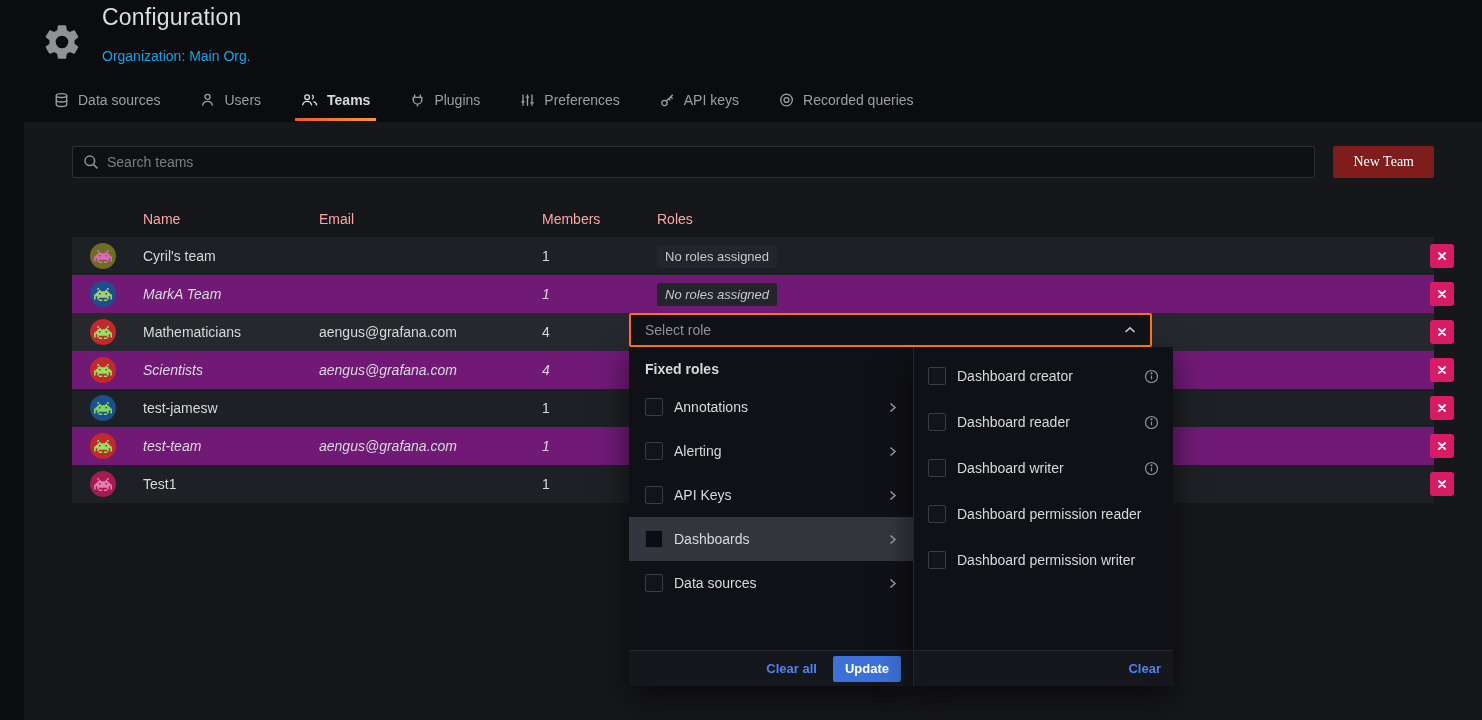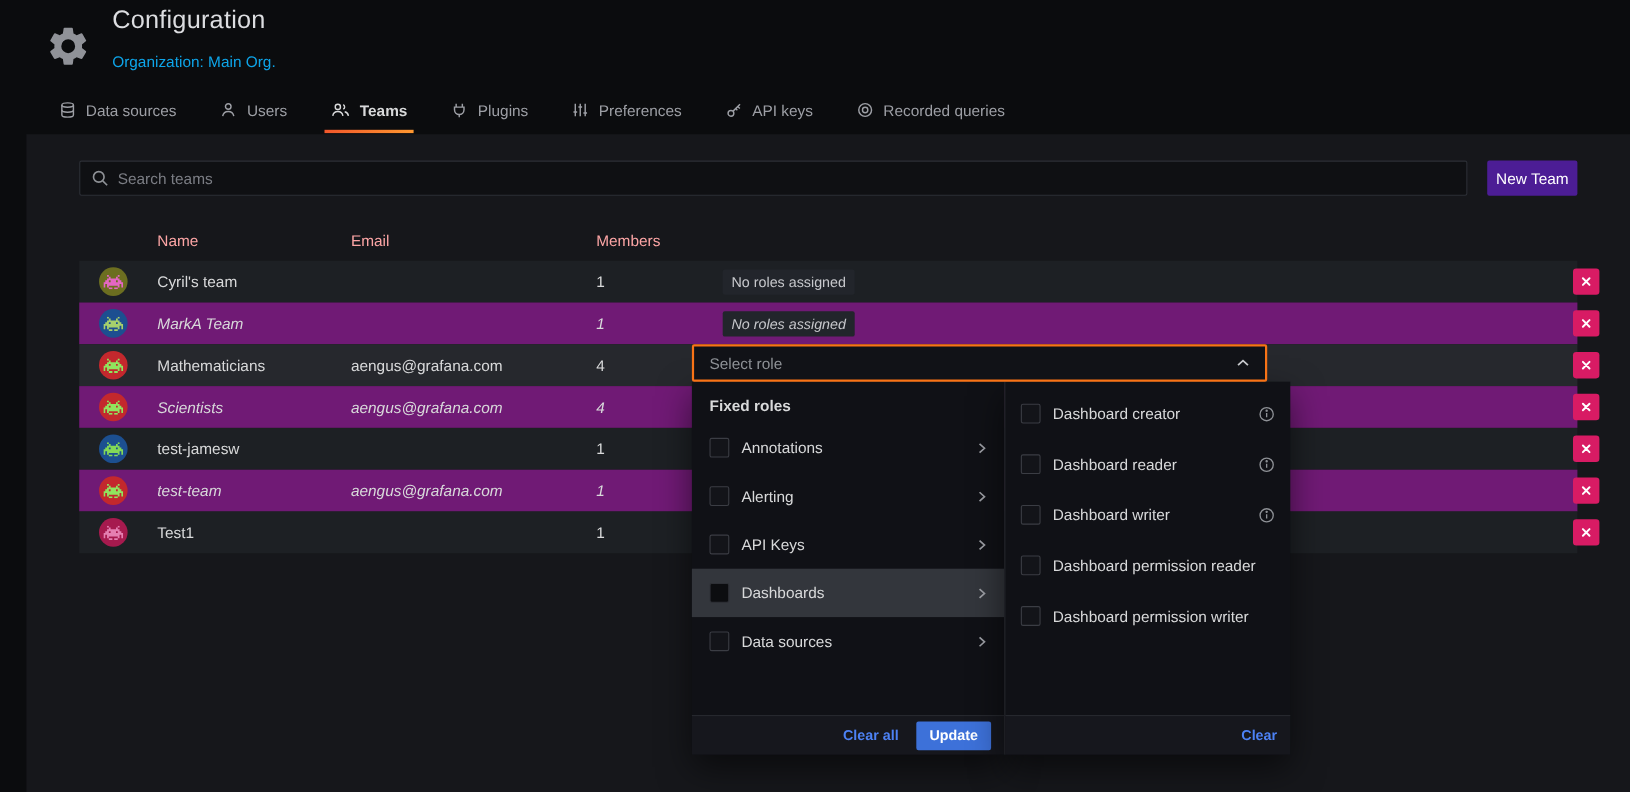--- a/index.html
+++ b/index.html
@@ -41,23 +41,23 @@
   .search-box {
     flex:1; height:32px; display:flex; align-items:center; gap:8px;
     background:#0f1013; border:1px solid #2c2f36; border-radius:2px; padding:0 10px;
   }
   .search-box input {
     flex:1; background:transparent; border:none; outline:none;
     font-family:inherit; font-size:14px; color:#d8d9da;
   }
   .search-box input::placeholder { color:#7b7d84; }
   .btn-primary {
-    margin-left:18px; height:32px; padding:0 8px;
-    background:#4c1d95; color:#fff; border:none; border-radius:2px;
-    font-family:Liberation Sans, sans-serif; font-size:14px; font-weight:500; cursor:pointer;
+    margin-left:18px; height:32px; padding:0 20px;
+    background:#7f1d1d; color:#fff; border:none; border-radius:2px;
+    font-family:Liberation Serif, serif; font-size:14px; font-weight:500; cursor:pointer;
   }
 
   
   .team-table { margin:22px 48px 0 48px; }
   .t-row {
     display:grid; grid-template-columns:71px 176px 223px 115px 749px 52px;
     align-items:center; height:38px; font-size:14px;
   }
   .t-head { height:37px; font-weight:400; color:#fca5a5; }
   .t-row.odd  { background:#1d2024; }
@@ -239,20 +239,21 @@
     </div>
     <button class="btn-primary">New Team</button>
   </div>
 
   <div class="team-table">
     <div class="t-row t-head">
       <span></span>
       <span>Name</span>
       <span>Email</span>
       <span>Members</span>
+      <span>Roles</span>
       <span></span>
     </div>
 
     <div class="t-row odd">
       <span class="avatar" style="--av-bg:#6c6e20;--av-fg:#e466c3">
           <svg viewBox="0 0 11 8">
             <use href="#invader"></use>
           </svg>
         </span>
       <span class="cell-name">Cyril's team</span>

